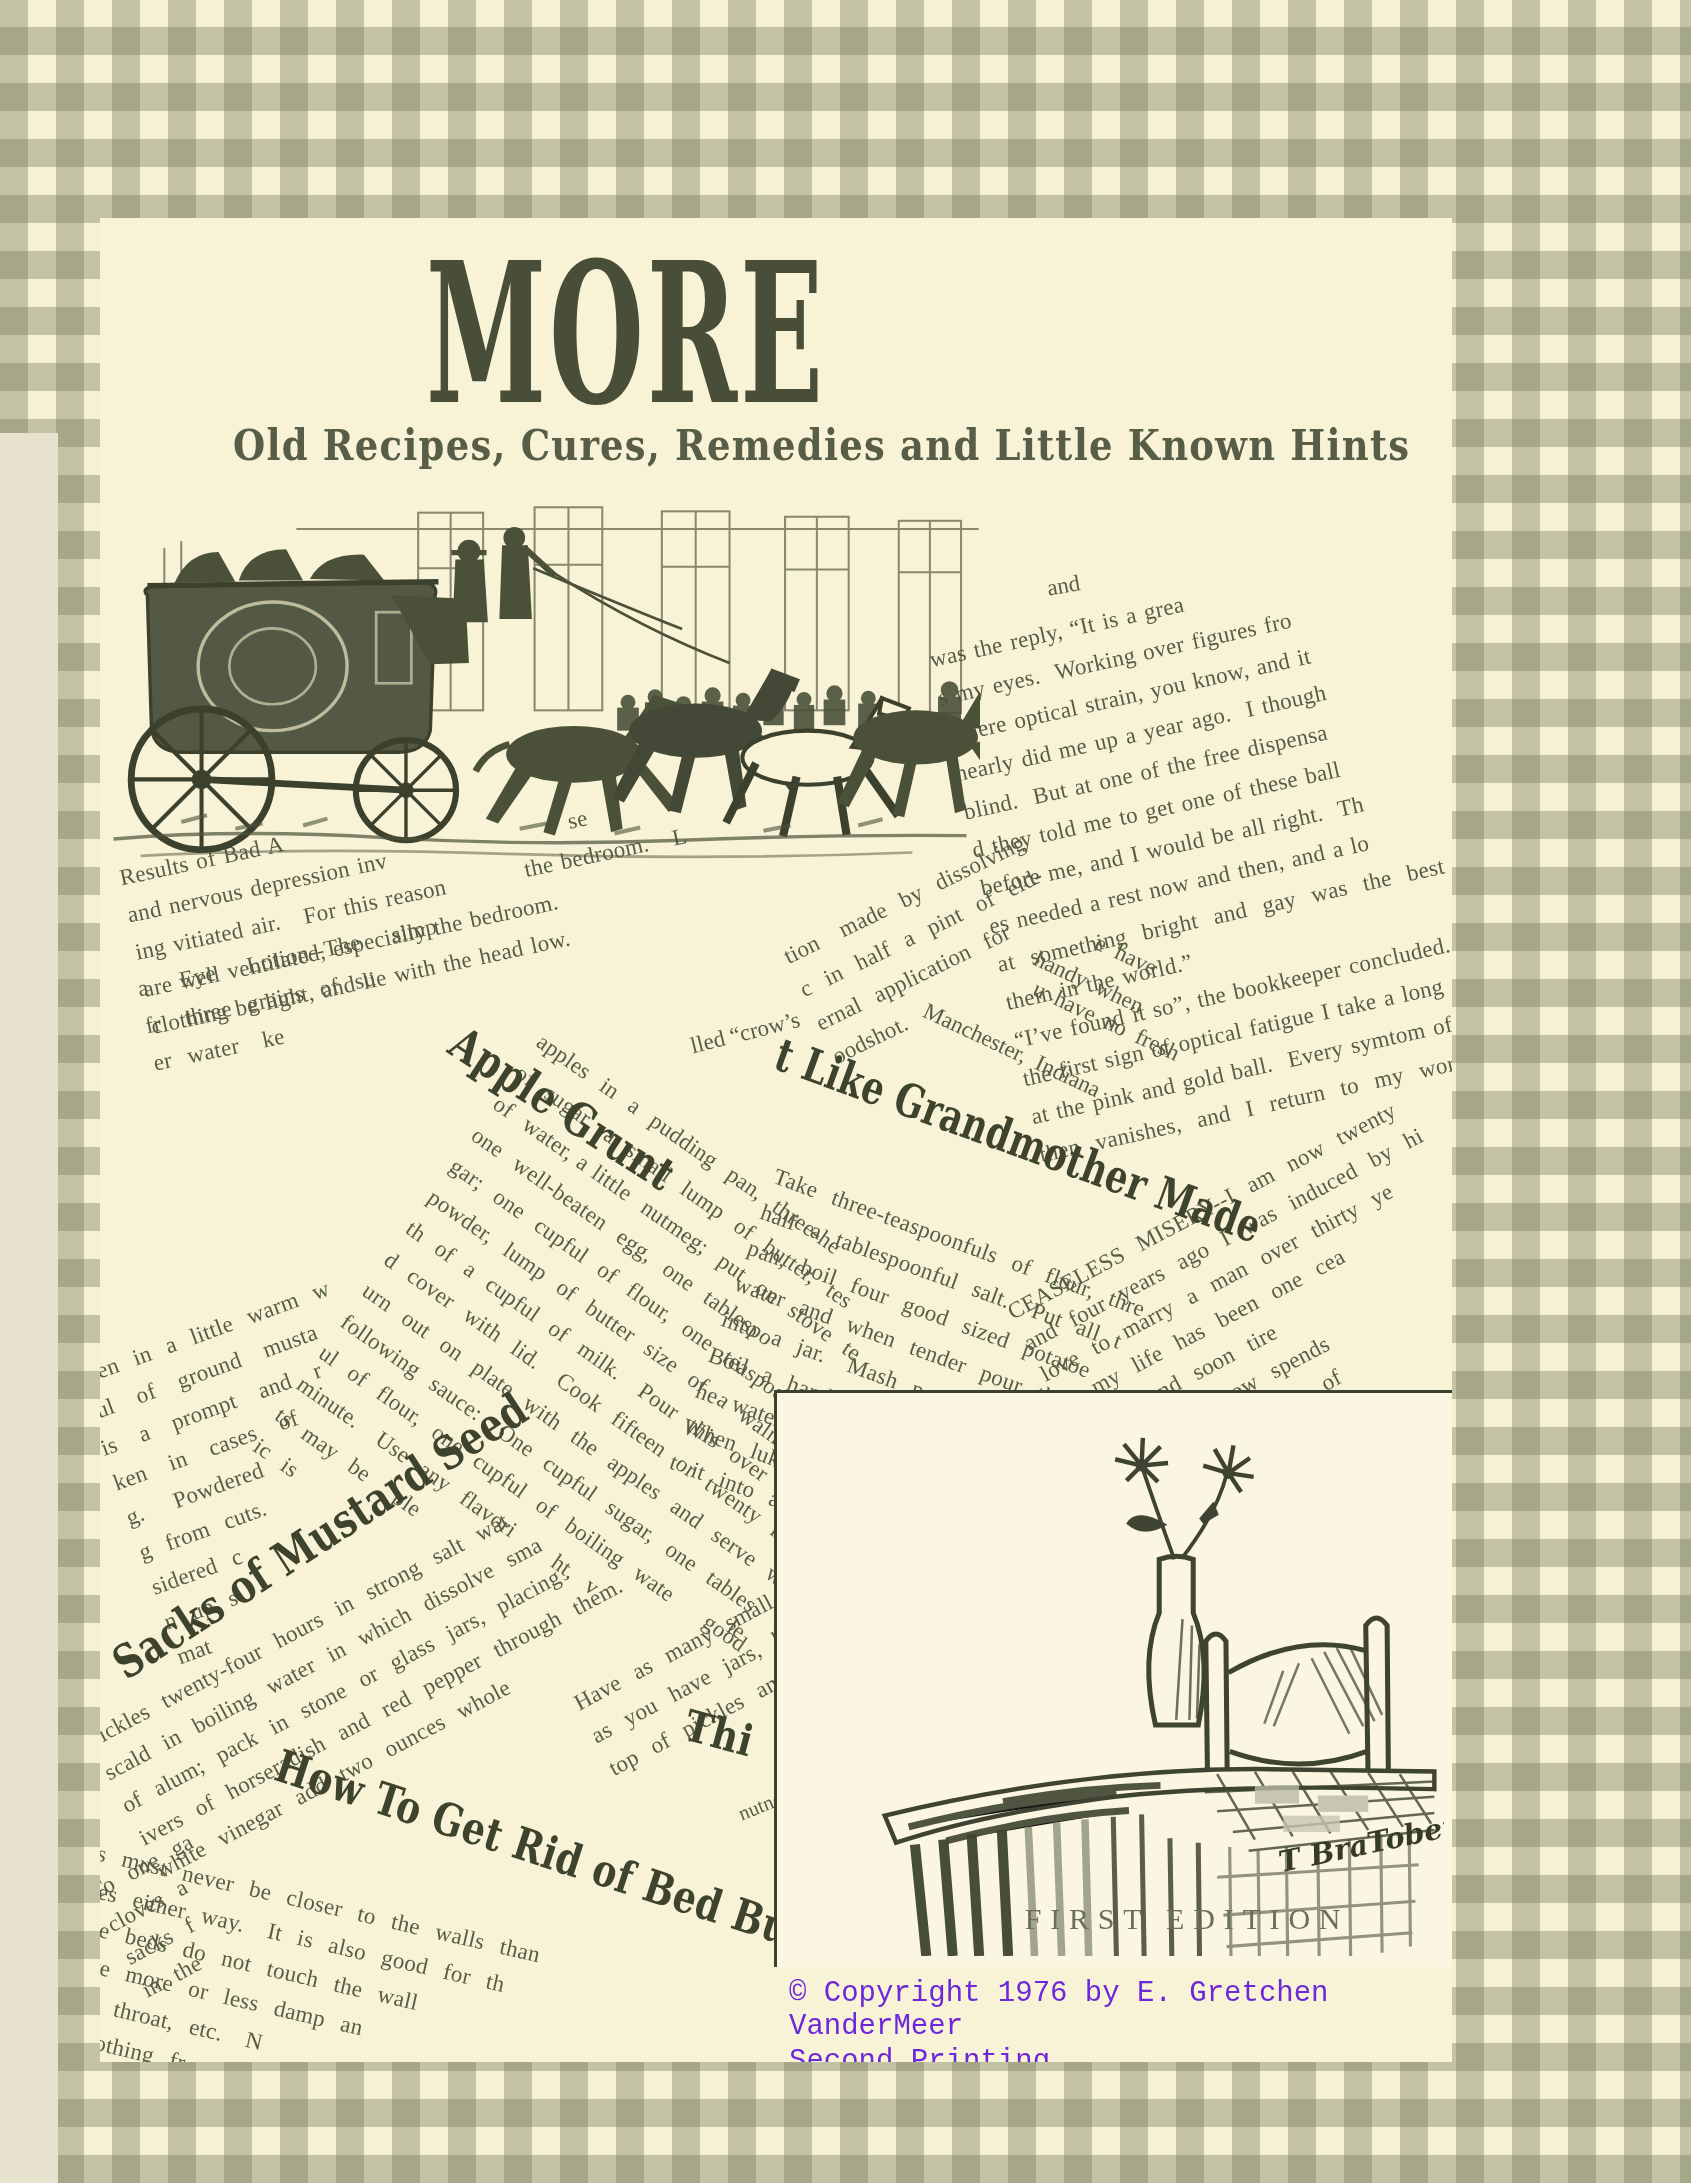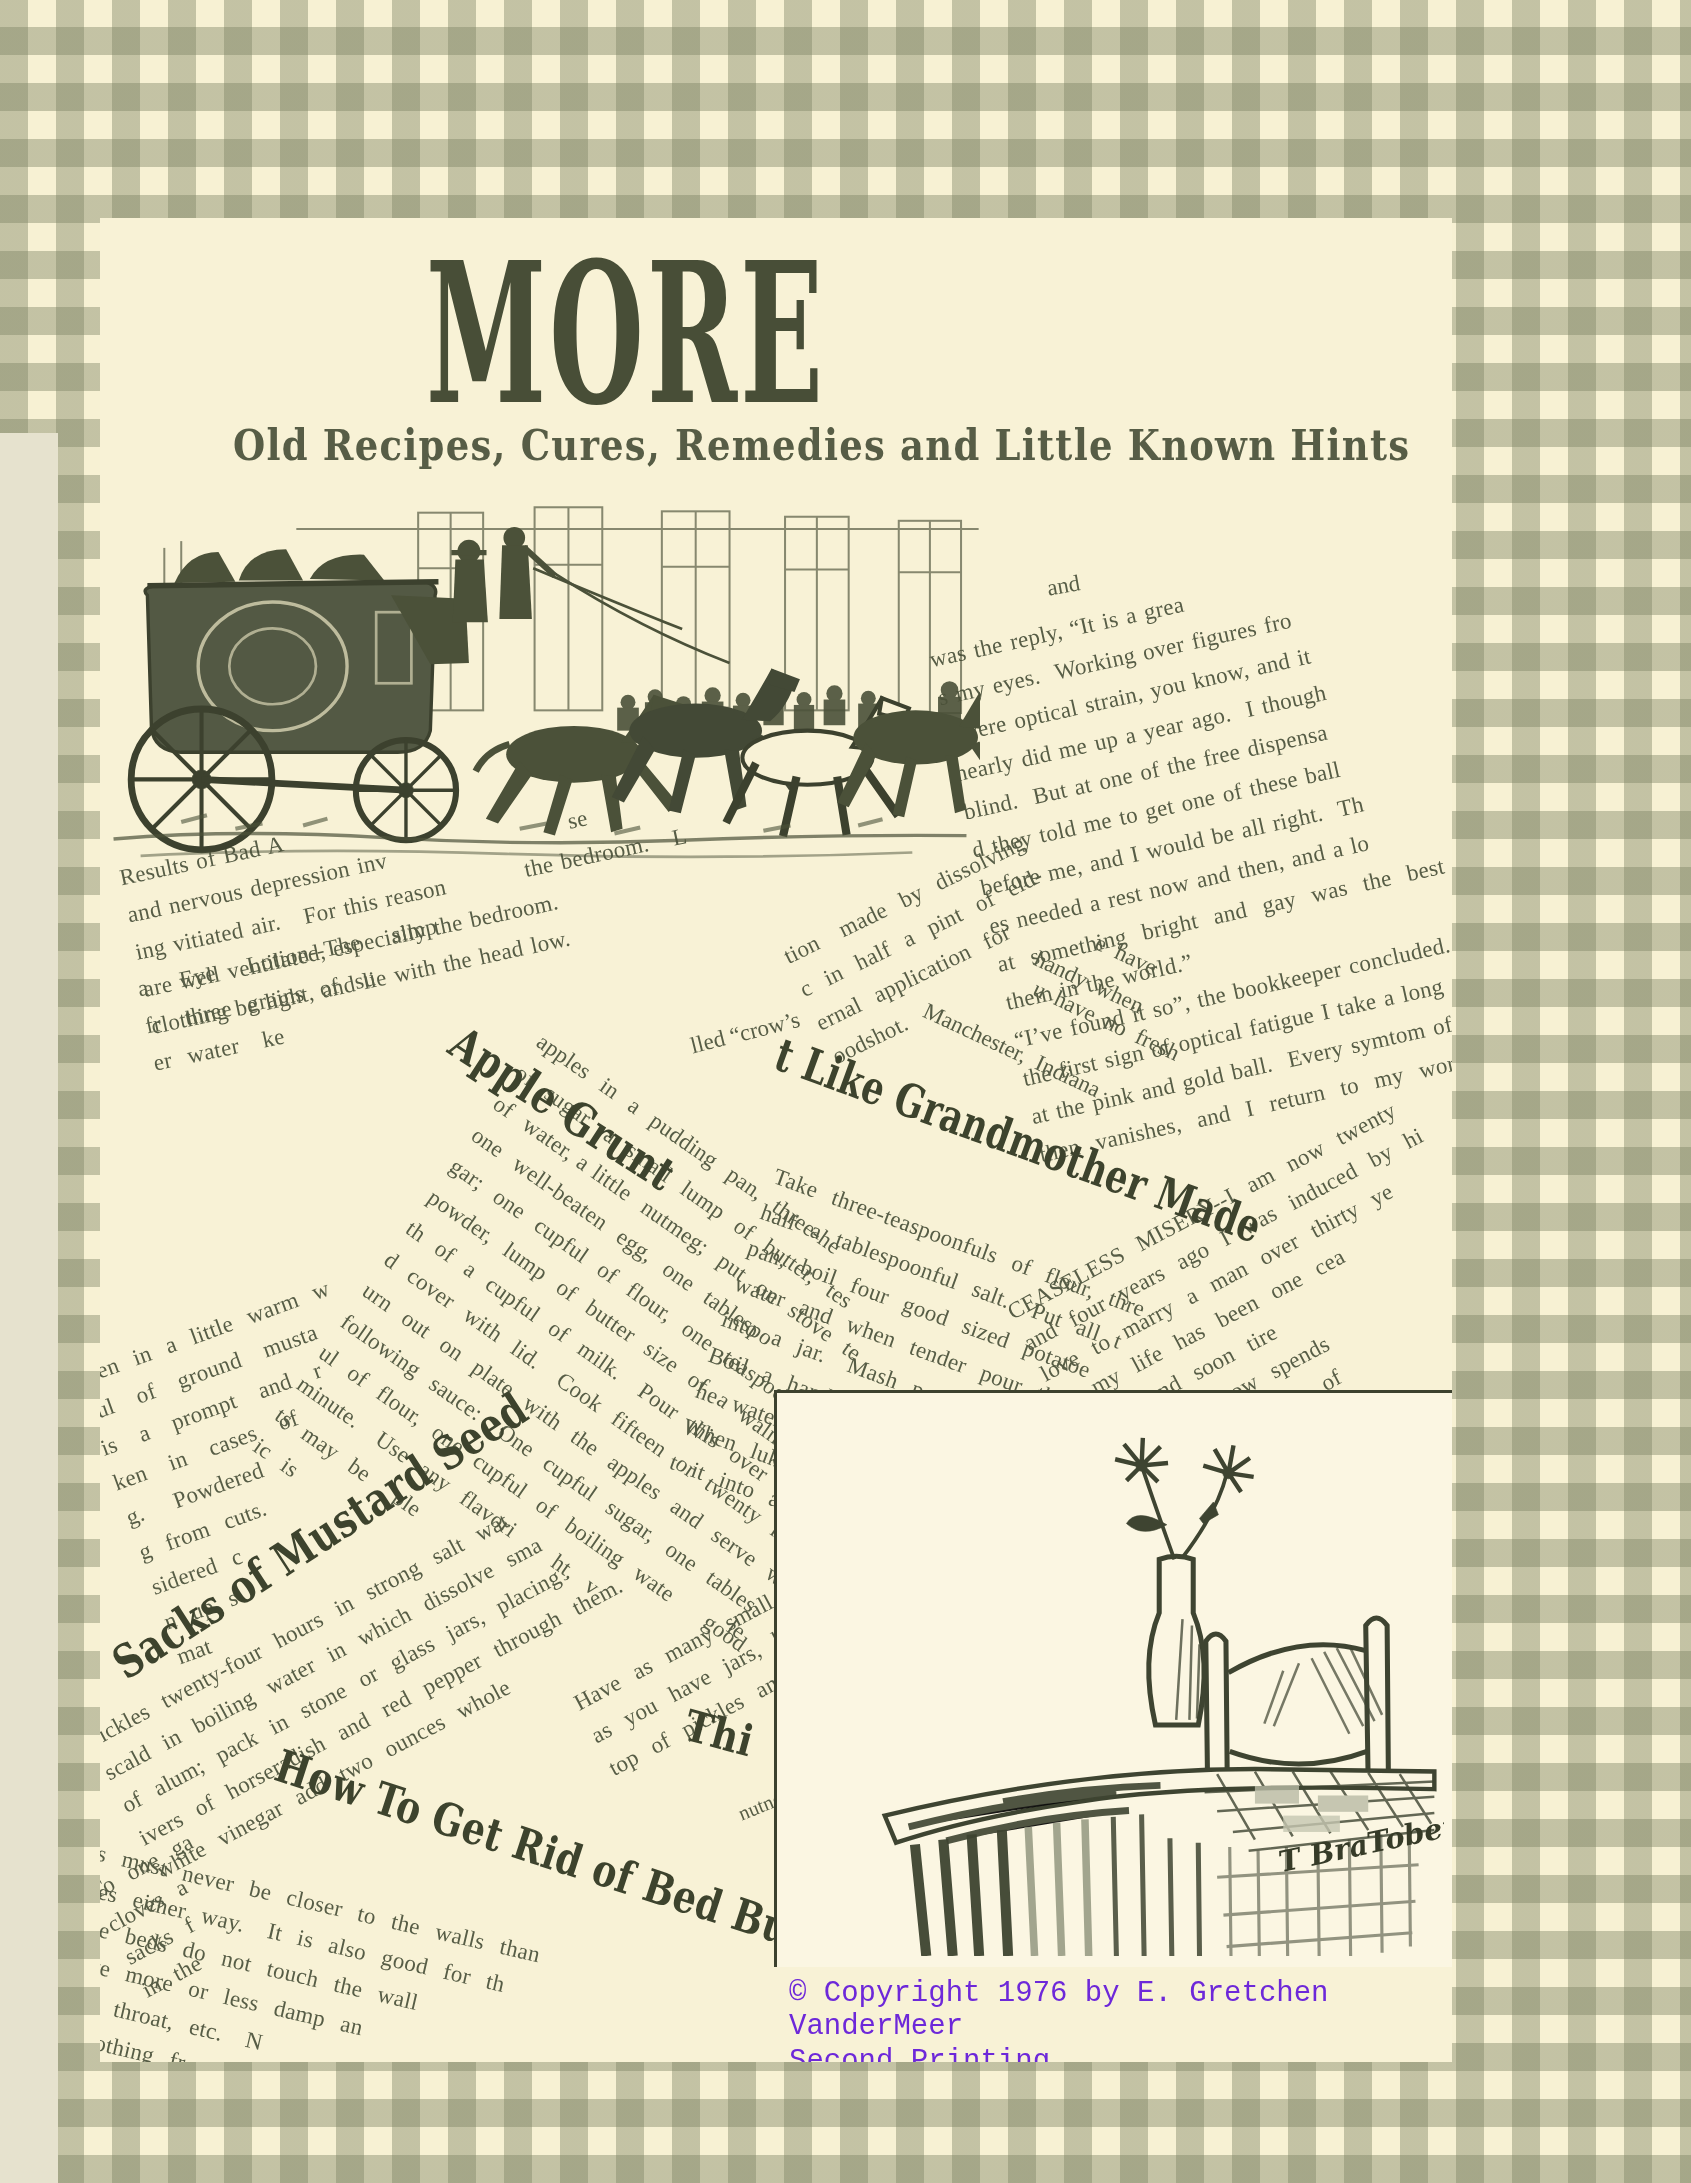--- a/index.html
+++ b/index.html
@@ -382,20 +382,21 @@
               <path d="M475,624 L480,845 M520,620 L524,845 M565,658 L568,845 M610,665 L612,845"></path>
             </g>
             <g stroke="#3e4431" stroke-width="5" opacity=".55">
               <path d="M660,672 L662,845 M705,678 L707,845 M750,672 L752,845 M800,668 L802,845 M850,660 L852,845 M900,652 L902,840 M945,645 L947,830"></path>
               <path d="M640,720 L960,700 M650,780 L955,758 M655,830 L950,808"></path>
             </g>
           </g>
           <text class="sig" x="742" y="712" font-size="46" fill="#363b28" transform="rotate(-12 742 712)">T BraTober</text>
         </svg>
       </div>
+      <div class="first-edition">FIRST EDITION</div>
     </div>
 
     <div class="copyright">
       <div class="l1">© Copyright 1976 by E. Gretchen VanderMeer</div>
       <div class="l2">Second Printing</div>
     </div>
 
   </div>
 </div>
 

